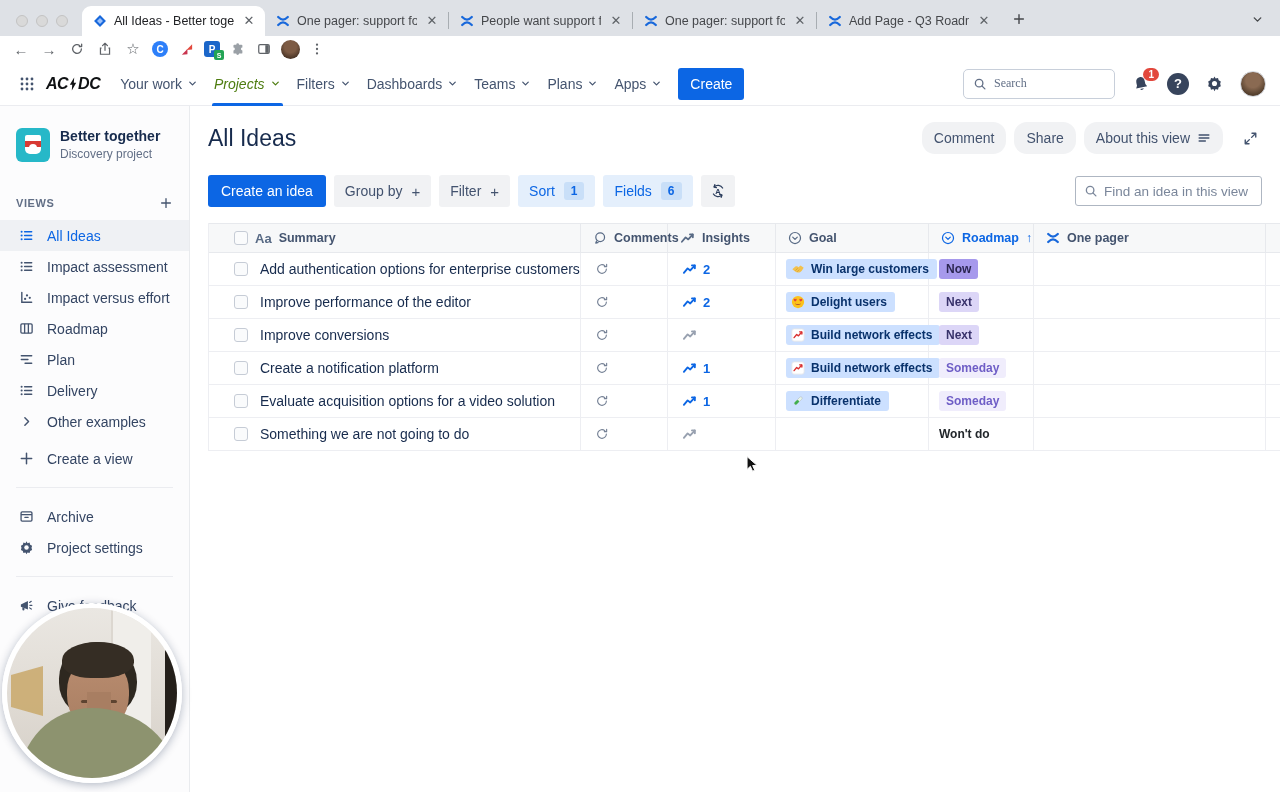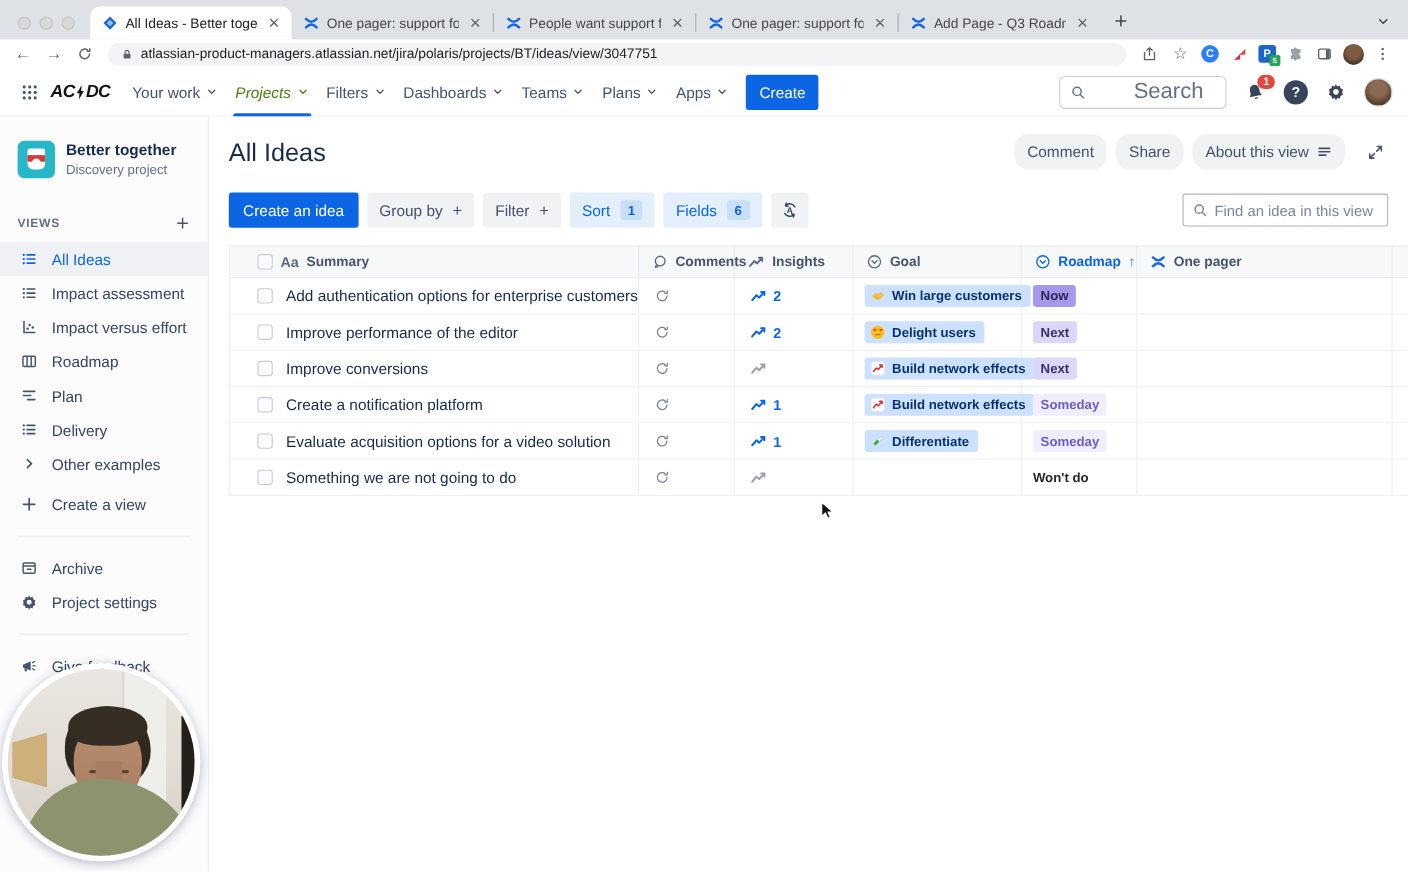--- a/index.html
+++ b/index.html
@@ -37,21 +37,21 @@
   .appswitch { width:30px; height:30px; display:flex; align-items:center; justify-content:center; color:#44546F; flex:none; }
   .jlogo { display:flex; align-items:center; gap:1px; font-weight:800; font-size:16px; letter-spacing:-0.5px; color:#101214; font-style:italic; margin:0 14px 0 4px; flex:none; }
   .nav-item { display:flex; align-items:center; gap:5px; font-size:14px; font-weight:500; color:#44546F;
               padding:0 6px; height:44px; position:relative; flex:none; margin-right:4px; }
   .nav-item.active { color:#4d7c0f;font-style:italic; }
   .nav-item.active::after { content:""; position:absolute; left:4px; right:4px; bottom:0; height:3px; background:#0C66E4; border-radius:2px 2px 0 0; }
   .create-btn { background:#0C66E4; color:#fff; border:none; border-radius:3px; height:32px; padding:0 12px;
                 font-size:14px; font-weight:500; margin-left:6px; font-family:inherit; flex:none; }
   .nav-right { margin-left:auto; display:flex; align-items:center; gap:17px; }
   .nav-search { width:152px; height:30px; border:1px solid #C8CFDA; border-radius:5px; display:flex; align-items:center; gap:7px; padding:0 9px; color:#626F86; }
-  .nav-search input { border:none; outline:none; width:100px; font-size:20px; font-family:Liberation Sans, sans-serif; color:#172B4D; background:transparent;text-align:right; }
+  .nav-search input { border:none; outline:none; width:100px; font-size:12px; font-family:Liberation Serif, serif; color:#172B4D; background:transparent; }
   .nav-search input::placeholder { color:#626F86; }
   .bell-wrap { position:relative; color:#37445C; }
   .bell-badge { position:absolute; top:-7px; right:-9px; background:#E2483D; color:#fff; font-size:10px; font-weight:bold;
                 border-radius:8px; padding:1px 5px; line-height:11px; }
   .q-circle { width:22px; height:22px; border-radius:50%; background:#37445C; color:#fff; font-size:13px; font-weight:bold;
               display:flex; align-items:center; justify-content:center; }
   .gear-wrap { color:#37445C; }
   .nav-avatar { width:26px; height:26px; border-radius:50%; background:radial-gradient(circle at 50% 35%, #8A6A52 0 36%, #55402E 72%); border:1px solid #D5D9E0; }
 
   
@@ -217,29 +217,20 @@
 
 <div class="btoolbar">
   <span class="bicon">←</span>
   <span class="bicon">→</span>
   <span class="bicon">
       <svg viewBox="0 0 16 16" width="14" height="14">
         <path d="M13 8 a5 5 0 1 1 -1.8 -3.85" stroke="#5F6368" stroke-width="1.5" fill="none" stroke-linecap="round"></path>
         <path d="M13.3 2.5 v2.7 h-2.7" stroke="#5F6368" stroke-width="1.5" fill="none" stroke-linecap="round" stroke-linejoin="round"></path>
       </svg>
     </span>
-  <div class="urlpill">
-    <span class="lock">
-        <svg viewBox="0 0 16 16" width="11" height="11">
-          <rect x="3.5" y="7" width="9" height="6.5" rx="1.2" fill="#5F6368"></rect>
-          <path d="M5.5 7 V5.2 a2.5 2.5 0 0 1 5 0 V7" fill="none" stroke="#5F6368" stroke-width="1.5"></path>
-        </svg>
-      </span>
-    <span class="url-text">atlassian-product-managers.atlassian.net/jira/polaris/projects/BT/ideas/view/3047751</span>
-  </div>
   <span class="bicon">
       <svg viewBox="0 0 16 16" width="14" height="14">
         <path d="M8 1.8 V9.5 M5.2 4.2 L8 1.5 L10.8 4.2" stroke="#5F6368" stroke-width="1.4" fill="none" stroke-linecap="round" stroke-linejoin="round"></path>
         <path d="M4 7 H2.8 V14 H13.2 V7 H12" stroke="#5F6368" stroke-width="1.4" fill="none"></path>
       </svg>
     </span>
   <span class="bicon">☆</span>
   <span class="ext">
       <span class="ext-c">C</span>
     </span>

